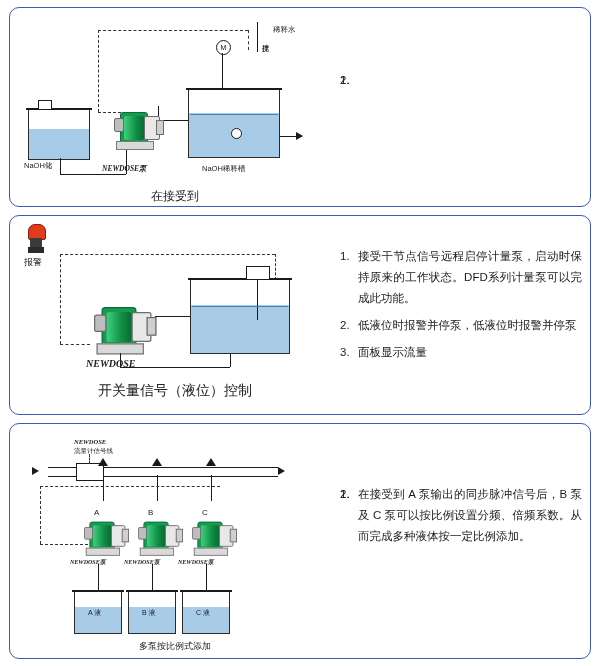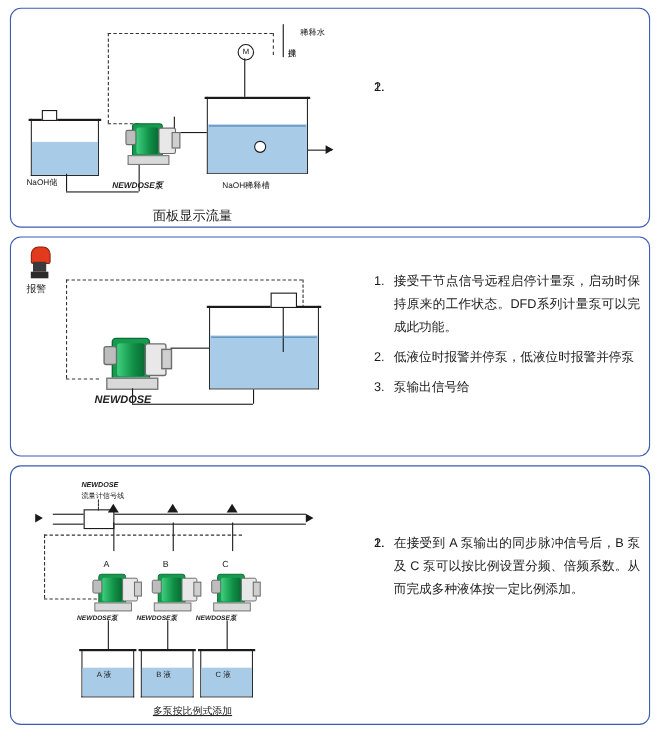--- a/index.html
+++ b/index.html
@@ -42,21 +42,21 @@
   .caption{
     position:absolute;
     width:100%;
     text-align:center;
     font-family:"Liberation Serif","DejaVu Serif",serif;
     color:#222;
   }
 
   
   .lbl{position:absolute;font-size:7.5px;color:#222;white-space:nowrap;}
-  .lbl.it{font-style:italic;font-weight:bold;}
+  .lbl.it{font-style:italic;font-weight:bold;font-family:Liberation Serif, serif;}
   .ln{position:absolute;background:#1a1a1a;}
   .hl{height:1px;}
   .vl{width:1px;}
   .dash-h{position:absolute;height:0;border-top:1px dashed #333;}
   .dash-v{position:absolute;width:0;border-left:1px dashed #333;}
 
   
   .tank{position:absolute;border:1.5px solid #2b2b2b;border-top:none;background:#fff;box-sizing:border-box;}
   .liquid{position:absolute;left:0;right:0;bottom:0;background:#a8cbe8;}
 
@@ -132,21 +132,21 @@
         <div class="knob"></div>
         <div class="head"></div>
         <div class="cap"></div>
         <div class="base"></div>
       </div>
 
       <div class="lbl" style="left:14px;top:153px;">NaOH储</div>
       <div class="lbl it" style="left:92px;top:156px;">NEWDOSE泵</div>
       <div class="lbl" style="left:192px;top:156px;">NaOH稀释槽</div>
 
-      <div class="caption" style="left:0;top:180px;font-size:12px;">面板显示流量</div>
+      <div class="caption" style="left:0;top:180px;font-size:12px;">在接受到</div>
     </div>
 
     <div class="textcol">
       <ul class="ol" style="margin-top:62px;">
         <li class="li">
           <span class="num">1.</span>
         </li>
         <li class="li">
           <span class="num">2.</span>
         </li>
@@ -184,35 +184,36 @@
         <div class="cap"></div>
         <div class="base"></div>
       </div>
       <div class="ln hl" style="left:145px;top:100px;width:35px;"></div>
       <div class="ln vl" style="left:110px;top:137px;height:14px;"></div>
       <div class="ln hl" style="left:110px;top:151px;width:110px;"></div>
       <div class="ln vl" style="left:220px;top:138px;height:13px;"></div>
 
       <div class="lbl it" style="left:76px;top:142px;font-size:10px;">NEWDOSE</div>
 
+      <div class="caption" style="left:0;top:166px;font-size:14px;">开关量信号（液位）控制</div>
     </div>
 
     <div class="textcol">
       <ul class="ol" style="margin-top:30px;">
         <li class="li">
           <span class="num">1.</span>
           <span>接受干节点信号远程启停计量泵，启动时保持原来的工作状态。DFD系列计量泵可以完成此功能。</span>
         </li>
         <li class="li">
           <span class="num">2.</span>
           <span>低液位时报警并停泵，低液位时报警并停泵</span>
         </li>
         <li class="li">
           <span class="num">3.</span>
-          <span>泵输出信号给</span>
+          <span>面板显示流量</span>
         </li>
       </ul>
     </div>
   </div>
 
   <div class="panel" id="panel3">
     <div class="diagram">
 
       <div class="lbl it" style="left:64px;top:14px;font-size:6.5px;">NEWDOSE</div>
       <div class="lbl" style="left:64px;top:23px;font-size:6.5px;">流量计信号线</div>
@@ -280,21 +281,21 @@
       </div>
       <div class="ln hl" style="left:116px;top:166px;width:52px;height:1.5px;"></div>
       <div class="lbl" style="left:132px;top:184px;font-size:7px;">B 液</div>
 
       <div class="tank" style="left:172px;top:166px;width:48px;height:44px;">
         <div class="liquid" style="height:26px;"></div>
       </div>
       <div class="ln hl" style="left:170px;top:166px;width:52px;height:1.5px;"></div>
       <div class="lbl" style="left:186px;top:184px;font-size:7px;">C 液</div>
 
-      <div class="caption" style="left:0;top:216px;font-size:9px;text-decoration:underline;">多泵按比例式添加</div>
+      <div class="caption" style="left:0;top:216px;font-size:9px;">多泵按比例式添加</div>
     </div>
 
     <div class="textcol">
       <ul class="ol" style="margin-top:60px;">
         <li class="li">
           <span class="num">1.</span>
         </li>
         <li class="li">
           <span class="num">2.</span>
           <span>在接受到 A 泵输出的同步脉冲信号后，B 泵及 C 泵可以按比例设置分频、倍频系数。从而完成多种液体按一定比例添加。</span>

